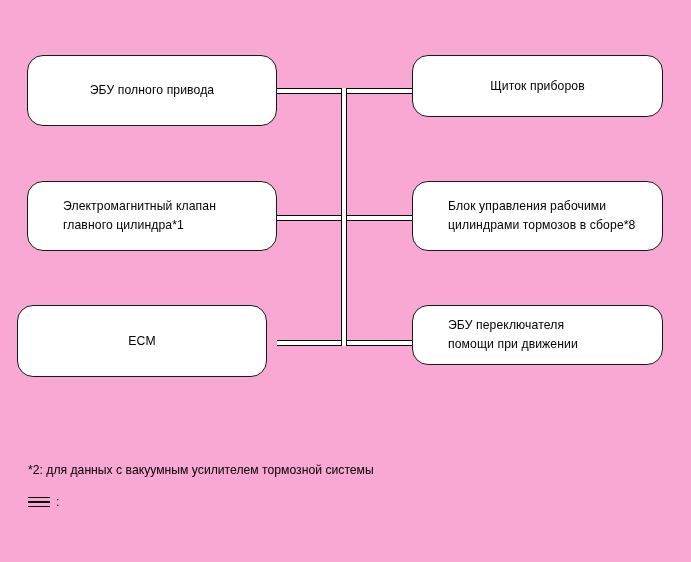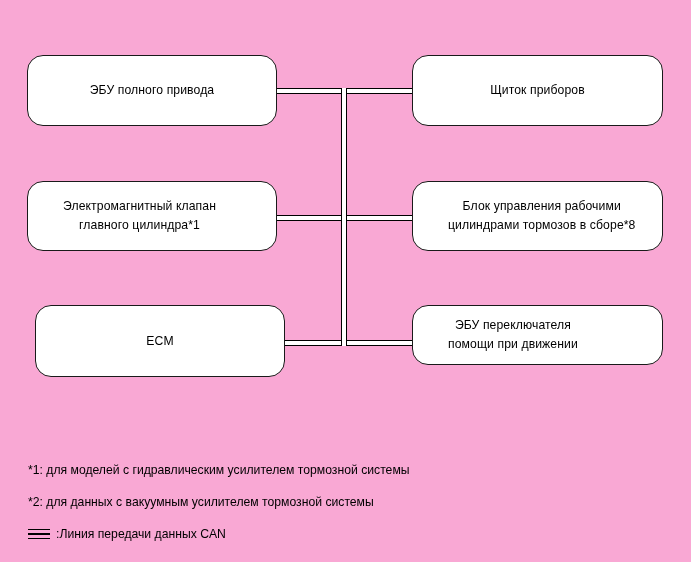--- a/index.html
+++ b/index.html
@@ -35,21 +35,21 @@
     line-height: 19px;
     color: #000000;
     white-space: pre-line;
     letter-spacing: 0.1px;
   }
   .node.center .node-label {
     width: 100%;
     text-align: center;
   }
   .node.leftalign .node-label {
-    text-align: center;
+    text-align: left;
     padding-left: 35px;
   }
 
   
   .bus-h {
     position: absolute;
     height: 6px;
     border-top: 1.5px solid #000;
     border-bottom: 1.5px solid #000;
     background: #ffffff;
@@ -129,54 +129,52 @@
   <div class="bus-v" style="left:341px; top:88px; height:258px;"></div>
 
   <div class="bus-join" style="left:342.5px; top:89.5px; width:3px; height:3px;"></div>
   <div class="bus-join" style="left:342.5px; top:216.5px; width:3px; height:3px;"></div>
   <div class="bus-join" style="left:342.5px; top:341.5px; width:3px; height:3px;"></div>
 
   <div class="node center" style="left:27px; top:55px; width:250px; height:71px;">
     <span class="node-label">ЭБУ полного привода</span>
   </div>
 
-  <div class="node center" style="left:412px; top:55px; width:251px; height:71px;">
+  <div class="node center" style="left:412px; top:55px; width:251px; height:62px;">
     <span class="node-label">Щиток приборов</span>
   </div>
 
   <div class="node leftalign" style="left:27px; top:181px; width:250px; height:70px;">
     <span class="node-label">Электромагнитный клапан
 главного цилиндра*1</span>
   </div>
 
   <div class="node leftalign" style="left:412px; top:181px; width:251px; height:70px;">
     <span class="node-label">Блок управления рабочими
 цилиндрами тормозов в сборе*8</span>
   </div>
 
-  <div class="node center" style="left:35px; top:305px; width:250px; height:72px;">
+  <div class="node center" style="left:17px; top:305px; width:250px; height:72px;">
     <span class="node-label">ECM</span>
   </div>
 
   <div class="node leftalign" style="left:412px; top:305px; width:251px; height:60px;">
     <span class="node-label">ЭБУ переключателя
 помощи при движении</span>
   </div>
 
   <div class="notes">
 
-    <div class="note-line">*1: для моделей с гидравлическим усилителем тормозной системы</div>
 
     <div class="note-line">*2: для данных с вакуумным усилителем тормозной системы</div>
 
     <div class="legend-row">
       <span class="legend-icon">
         <i></i>
           <i></i>
           <i></i>
       </span>
       <span class="legend-text">: </span>
-      <span class="legend-text">Линия передачи данных CAN</span>
     </div>
 
   </div>
 
 </div>
 
 </body></html>

